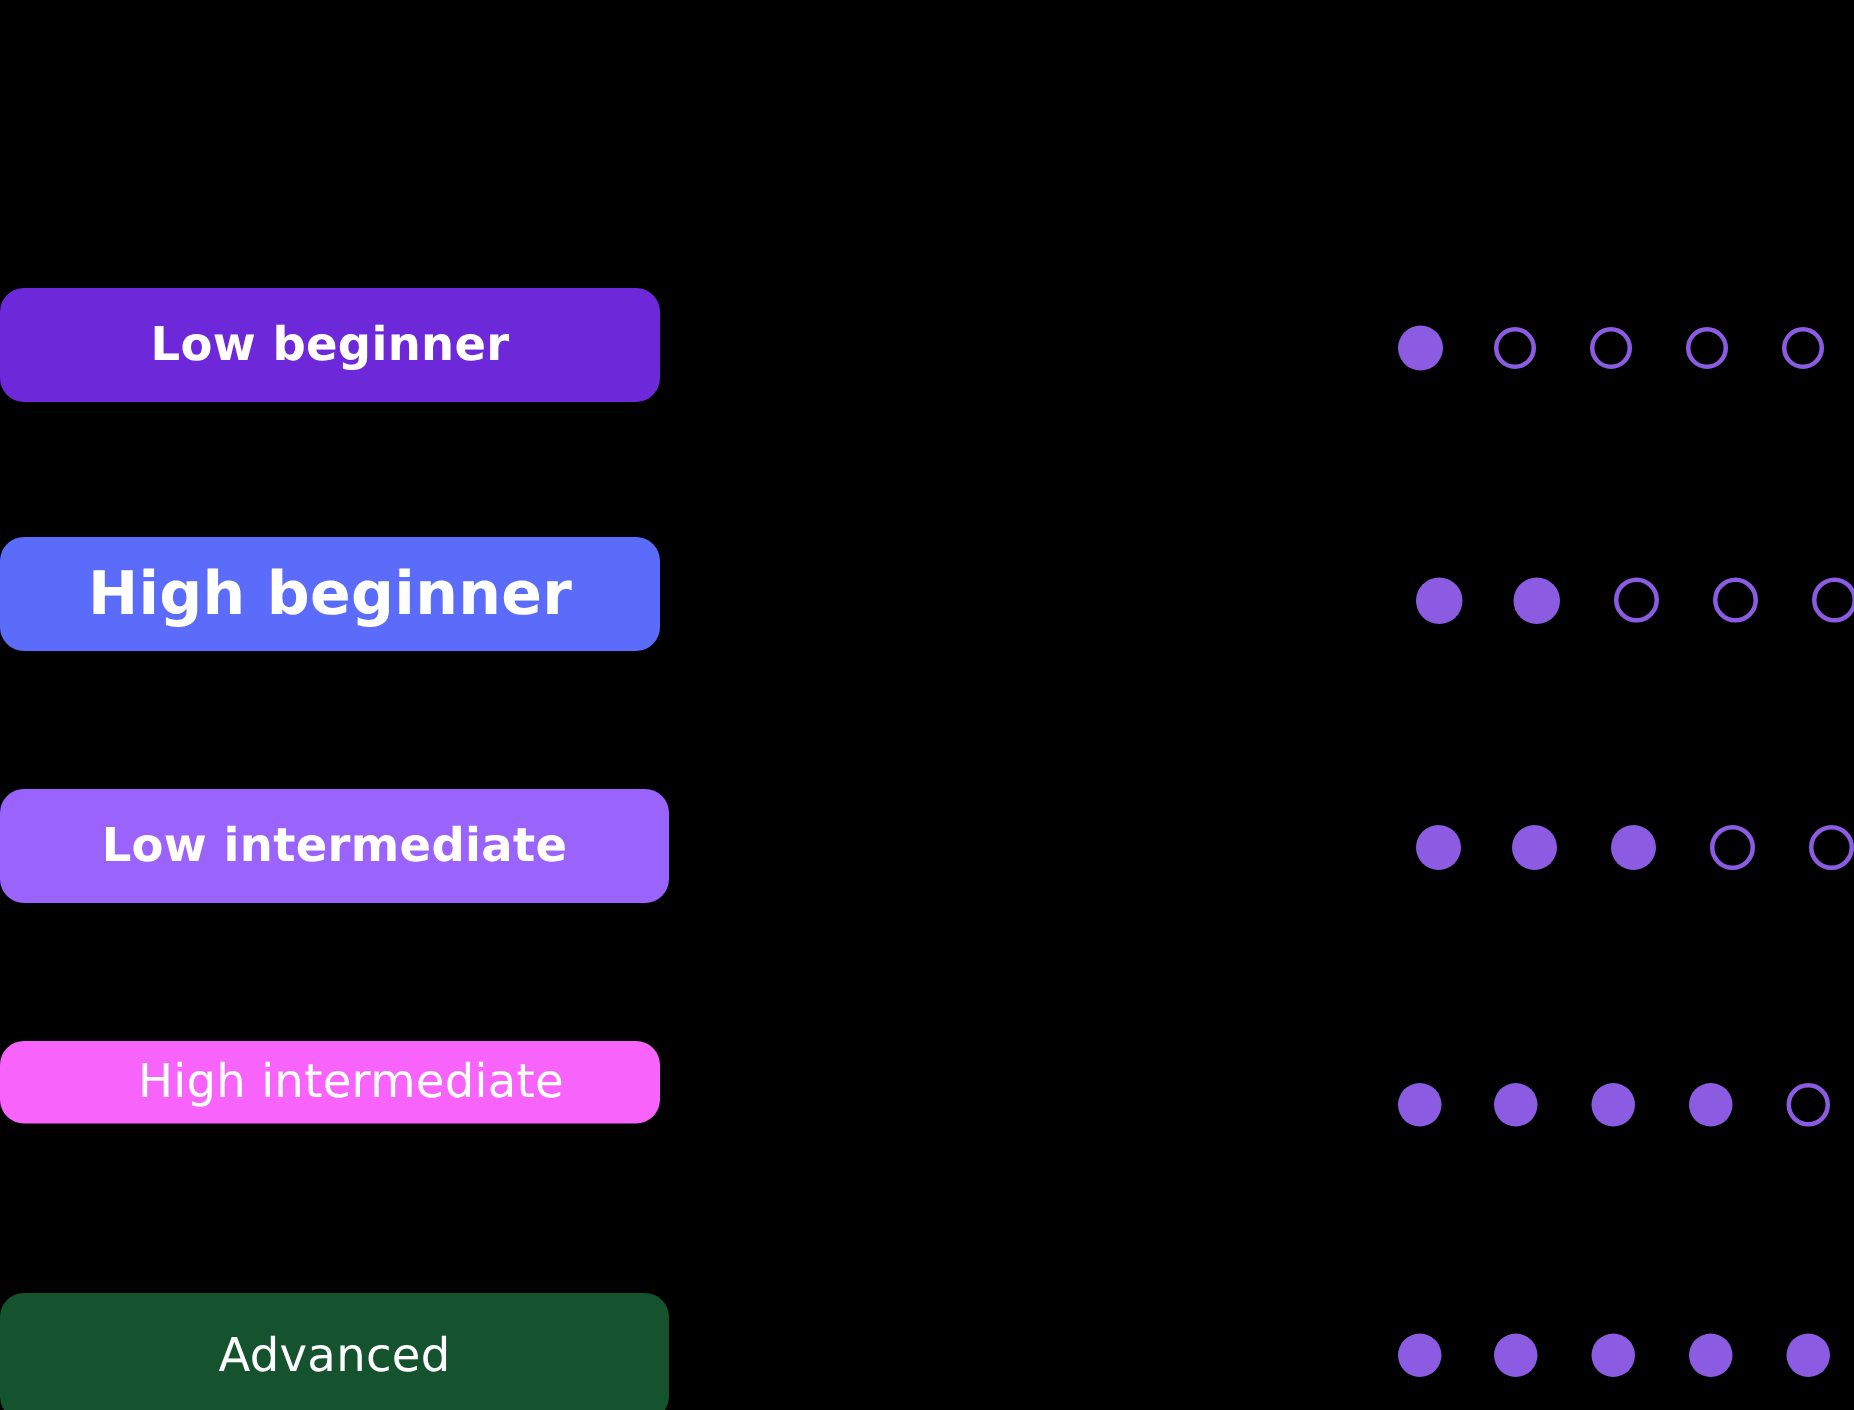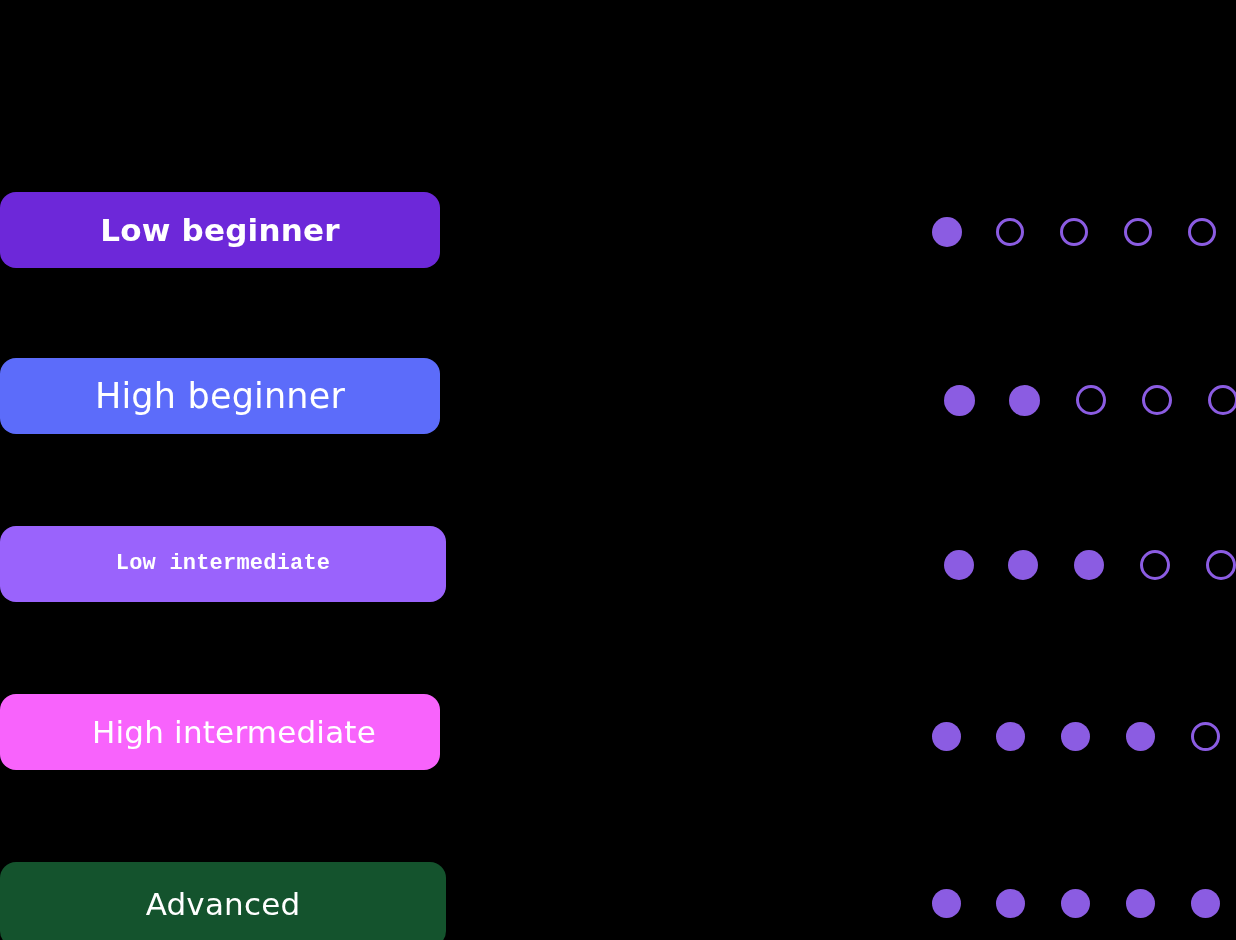--- a/index.html
+++ b/index.html
@@ -77,44 +77,44 @@
       <div class="dots" style="left: 932px; top: 217px; height: 30px;">
         <div class="dot filled" style="width: 30px; height: 30px; background: rgb(139, 92, 226); margin-right: 34px;"></div>
         <div class="dot hollow" style="width: 28px; height: 28px; border-width: 3.5px; border-color: rgb(139, 92, 226); margin-right: 36px;"></div>
         <div class="dot hollow" style="width: 28px; height: 28px; border-width: 3.5px; border-color: rgb(139, 92, 226); margin-right: 36px;"></div>
         <div class="dot hollow" style="width: 28px; height: 28px; border-width: 3.5px; border-color: rgb(139, 92, 226); margin-right: 36px;"></div>
         <div class="dot hollow" style="width: 28px; height: 28px; border-width: 3.5px; border-color: rgb(139, 92, 226);"></div>
       </div>
     </div>
     <div class="level-row" style="top: 0px;">
       <div class="pill" style="top: 358px; width: 440px; height: 76px; background: rgb(92, 108, 250);">
-        <span class="pill-text" style="font-size: 35px; font-weight: 400; color: rgb(255, 255, 255);">High beginner</span>
+        <span class="pill-text" style="font-size: 40px; font-weight: 700; color: rgb(255, 255, 255);">High beginner</span>
       </div>
       <div class="dots" style="left: 944px; top: 384.5px; height: 31px;">
         <div class="dot filled" style="width: 31px; height: 31px; background: rgb(139, 92, 226); margin-right: 34px;"></div>
         <div class="dot filled" style="width: 31px; height: 31px; background: rgb(139, 92, 226); margin-right: 36px;"></div>
         <div class="dot hollow" style="width: 30px; height: 30px; border-width: 3.5px; border-color: rgb(139, 92, 226); margin-right: 36px;"></div>
         <div class="dot hollow" style="width: 30px; height: 30px; border-width: 3.5px; border-color: rgb(139, 92, 226); margin-right: 36px;"></div>
         <div class="dot hollow" style="width: 30px; height: 30px; border-width: 3.5px; border-color: rgb(139, 92, 226);"></div>
       </div>
     </div>
     <div class="level-row" style="top: 0px;">
       <div class="pill" style="top: 526px; width: 446px; height: 76px; background: rgb(154, 99, 252);">
-        <span class="pill-text" style="font-size: 22px; font-weight: 700; color: rgb(255, 255, 255); font-family: Liberation Mono, monospace;">Low intermediate</span>
+        <span class="pill-text" style="font-size: 31px; font-weight: 700; color: rgb(255, 255, 255);">Low intermediate</span>
       </div>
       <div class="dots" style="left: 944px; top: 550px; height: 30px;">
         <div class="dot filled" style="width: 30px; height: 30px; background: rgb(139, 92, 226); margin-right: 34px;"></div>
         <div class="dot filled" style="width: 30px; height: 30px; background: rgb(139, 92, 226); margin-right: 36px;"></div>
         <div class="dot filled" style="width: 30px; height: 30px; background: rgb(139, 92, 226); margin-right: 36px;"></div>
         <div class="dot hollow" style="width: 30px; height: 30px; border-width: 3.5px; border-color: rgb(139, 92, 226); margin-right: 36px;"></div>
         <div class="dot hollow" style="width: 30px; height: 30px; border-width: 3.5px; border-color: rgb(139, 92, 226);"></div>
       </div>
     </div>
     <div class="level-row" style="top: 0px;">
-      <div class="pill" style="top: 694px; width: 440px; height: 76px; background: rgb(248, 99, 252); padding-left: 28px;">
+      <div class="pill" style="top: 694px; width: 440px; height: 55px; background: rgb(248, 99, 252); padding-left: 28px;">
         <span class="pill-text" style="font-size: 31px; font-weight: 400; color: rgb(255, 255, 255);">High intermediate</span>
       </div>
       <div class="dots" style="left: 932px; top: 721.5px; height: 29px;">
         <div class="dot filled" style="width: 29px; height: 29px; background: rgb(139, 92, 226); margin-right: 35px;"></div>
         <div class="dot filled" style="width: 29px; height: 29px; background: rgb(139, 92, 226); margin-right: 36px;"></div>
         <div class="dot filled" style="width: 29px; height: 29px; background: rgb(139, 92, 226); margin-right: 36px;"></div>
         <div class="dot filled" style="width: 29px; height: 29px; background: rgb(139, 92, 226); margin-right: 36px;"></div>
         <div class="dot hollow" style="width: 29px; height: 29px; border-width: 3.5px; border-color: rgb(139, 92, 226);"></div>
       </div>
     </div>

